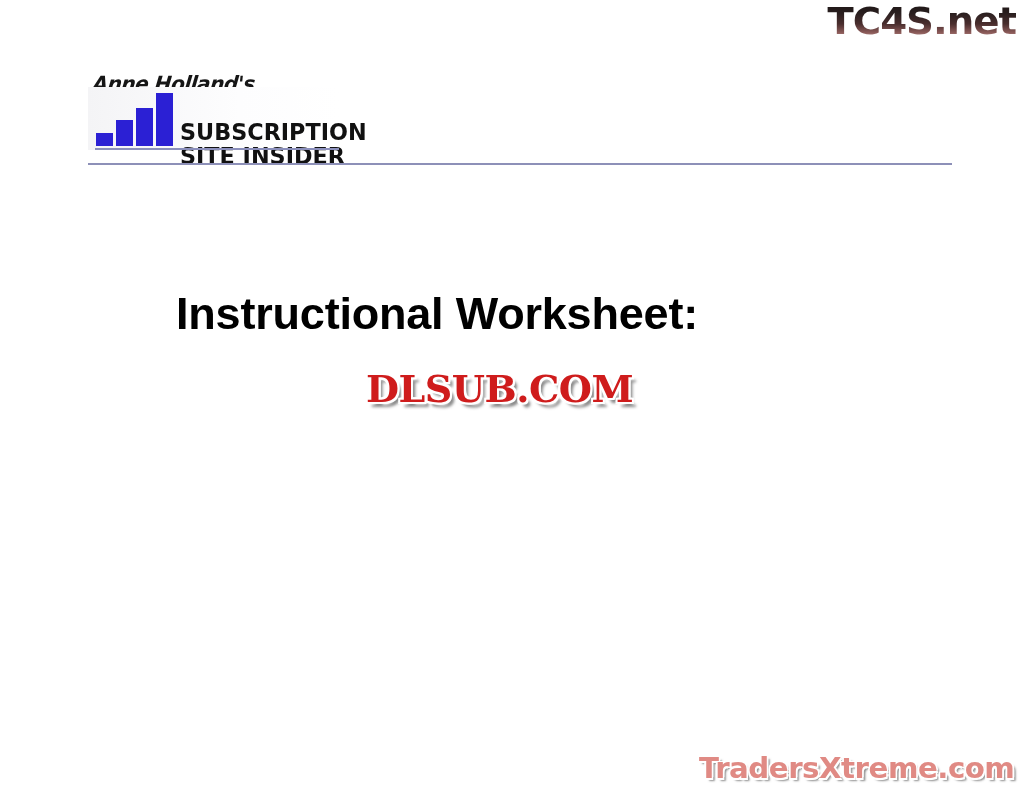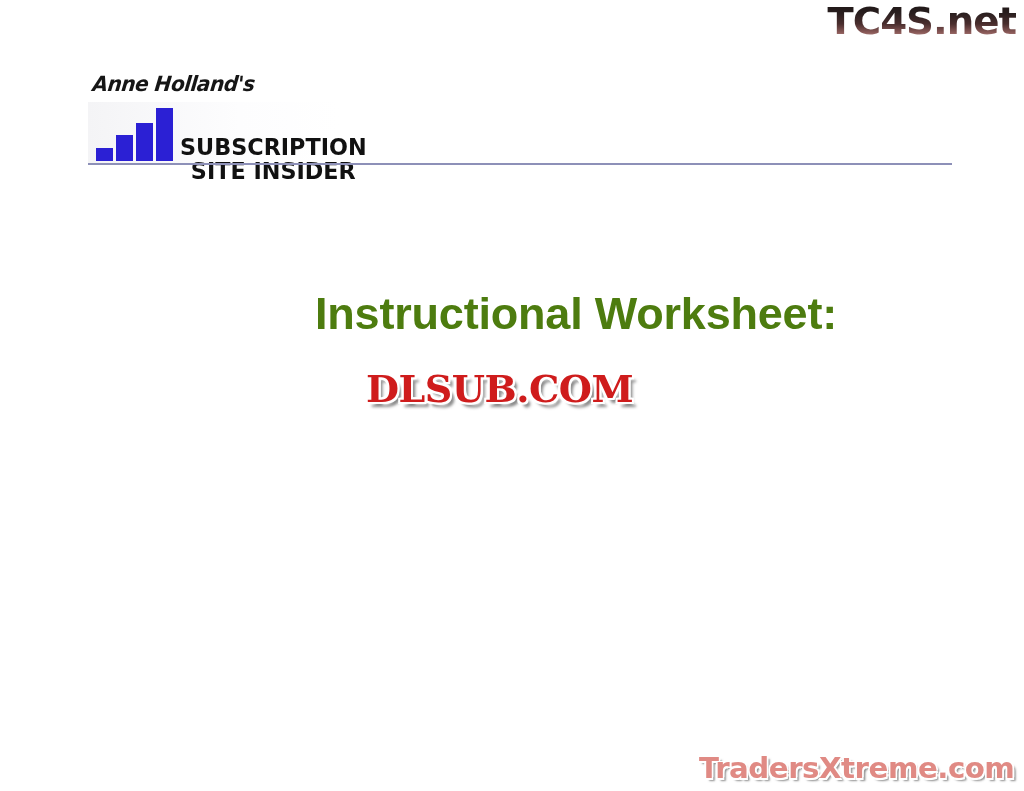--- a/index.html
+++ b/index.html
@@ -9,21 +9,20 @@
   }
   body {
     font-family: "Liberation Sans", sans-serif;
   }
   #slide {
     position: relative;
     width: 1024px;
     height: 791px;
     background: #ffffff;
     overflow: hidden;
-    text-align: center;
   }
 
   
   .tc4s-watermark {
     position: absolute;
     top: 2px;
     right: 8px;
     font-family: "DejaVu Sans", sans-serif;
     font-weight: bold;
     font-size: 38px;
@@ -63,21 +62,21 @@
     font-size: 21px;
     color: #161616;
     letter-spacing: -0.6px;
     transform: skewX(-6deg) scaleX(0.96);
     transform-origin: left top;
     white-space: nowrap;
   }
   .logo-lower {
     position: absolute;
     left: 0px;
-    top: 30px;
+    top: 15px;
     width: 252px;
     height: 63px;
     background: linear-gradient(to right, #f4f4f6 0%, #fdfdfe 60%, #ffffff 100%);
   }
   .logo-bars {
     position: absolute;
     left: 7px;
     bottom: 4px;
     width: 82px;
     height: 56px;
@@ -141,21 +140,21 @@
     position: absolute;
     left: 176px;
     top: 286px;
     width: 800px;
   }
   .title-line {
     font-family: "Liberation Sans", sans-serif;
     font-weight: bold;
     font-size: 45px;
     line-height: 55px;
-    color: #4d7c0f;
+    color: #000000;
     letter-spacing: -0.2px;
     white-space: nowrap;
   }
 
   
   .dlsub-watermark {
     position: absolute;
     left: 366px;
     top: 371px;
     font-family: "DejaVu Serif", serif;

